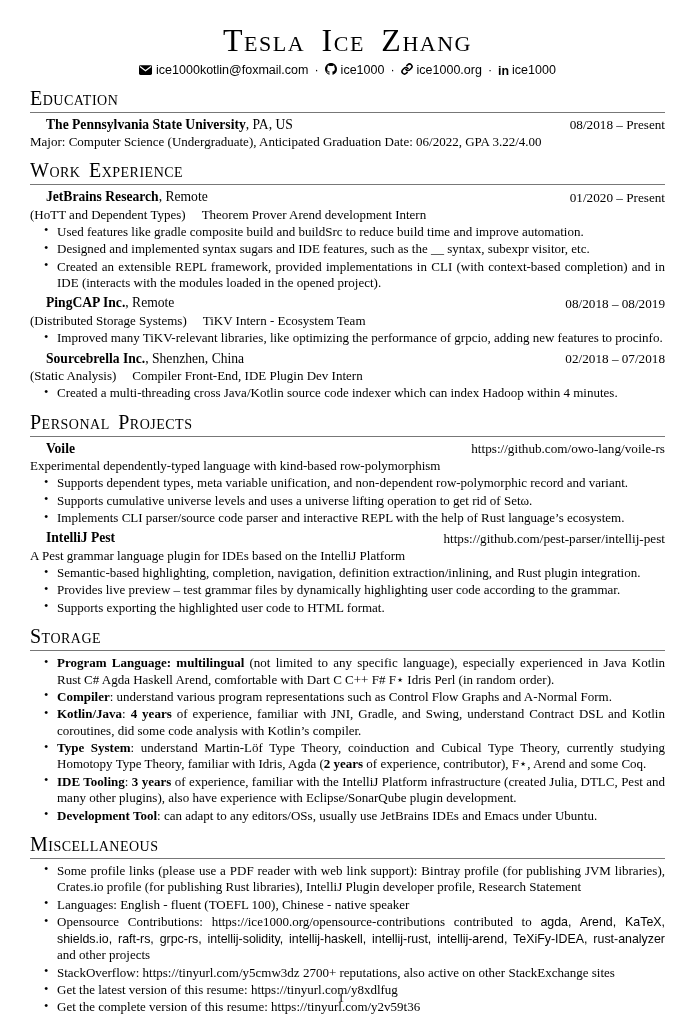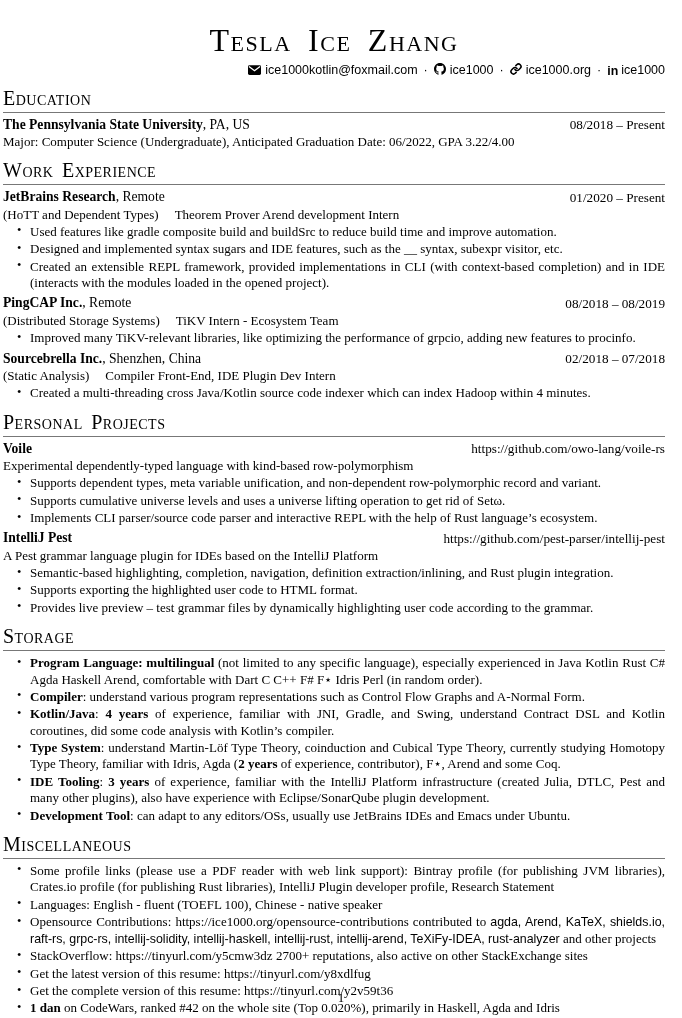--- a/index.html
+++ b/index.html
@@ -1,41 +1,41 @@
 <!DOCTYPE html>
 <html><head>
 <meta charset="utf-8">
 <style>
   html,body { margin:0; padding:0; background:#ffffff; }
   .page {
     width:682px; height:1018px; position:relative; box-sizing:border-box;
-    padding:24px 17px 0 3px; overflow:hidden; background:#ffffff; color:#000;
+    padding:24px 17px 0 30px; overflow:hidden; background:#ffffff; color:#000;
     font-family:"Liberation Serif","DejaVu Serif",serif;
     border-radius:20px;
   }
   
   .name {
     margin:0; text-align:center; font-weight:500; font-variant:small-caps;
     font-size:32px; line-height:1.05; letter-spacing:1.5px; word-spacing:7px;
   }
   .contact {
-    margin-top:5px; text-align:right; font-size:12.5px;
+    margin-top:5px; text-align:center; font-size:12.5px;
     font-family:"Liberation Sans","DejaVu Sans",sans-serif;
   }
   .citem { white-space:nowrap; }
   .ic { display:inline-block; vertical-align:-1px; margin-right:4px; }
   .in-glyph { font-weight:700; margin-right:3px; }
   .sep { margin:0 6px; }
   
   .sec {
     margin:9px 0 4px 0; font-weight:400; font-variant:small-caps;
     font-size:20px; line-height:1.15; letter-spacing:0.5px; word-spacing:3px;
     border-bottom:1px solid #777; padding-bottom:2px;
   }
-  .row { display:flex; justify-content:space-between; align-items:flex-end; margin-top:4px; }
+  .row { display:flex; justify-content:space-between; align-items:flex-end; margin-top:4px;margin-left:16px; }
   .left { font-size:13.6px; line-height:1.2; }
   .right { font-size:13.2px; line-height:1.2; }
   .b { font-weight:700; }
   .sub, .desc { font-size:13px; line-height:1.26; margin-top:1px; }
   .role { margin-left:16px; }
   ul.bl {
     list-style:none; margin:1px 0 3px 0; padding:0 0 0 27px;
     font-size:13px; line-height:1.26; text-align:justify;
   }
   ul.bl li { position:relative; margin:1px 0; }
@@ -125,22 +125,22 @@
     </div>
 
     <div class="entry">
       <div class="row">
         <div class="left b">IntelliJ Pest</div>
         <div class="right lnk">https://github.com/pest-parser/intellij-pest</div>
       </div>
       <div class="desc">A Pest grammar language plugin for IDEs based on the IntelliJ Platform</div>
       <ul class="bl">
         <li>Semantic-based highlighting, completion, navigation, definition extraction/inlining, and Rust plugin integration.</li>
+        <li>Provides live preview – test grammar files by dynamically highlighting user code according to the grammar.</li>
         <li>Supports exporting the highlighted user code to HTML format.</li>
-        <li>Provides live preview – test grammar files by dynamically highlighting user code according to the grammar.</li>
       </ul>
     </div>
   </section>
 
   <section>
     <h2 class="sec">Storage</h2>
     <ul class="bl">
       <li><span class="b">Program Language: multilingual</span><span> (not limited to any specific language), especially experienced in Java Kotlin Rust C# Agda Haskell Arend, comfortable with Dart C C++ F# F⋆ Idris Perl (in random order).</span></li>
       <li><span class="b">Compiler</span><span>: understand various program representations such as Control Flow Graphs and A-Normal Form.</span></li>
       <li><span class="b">Kotlin/Java</span><span>: </span><span class="b">4 years</span><span> of experience, familiar with JNI, Gradle, and Swing, understand Contract DSL and Kotlin coroutines, did some code analysis with Kotlin’s compiler.</span></li>

